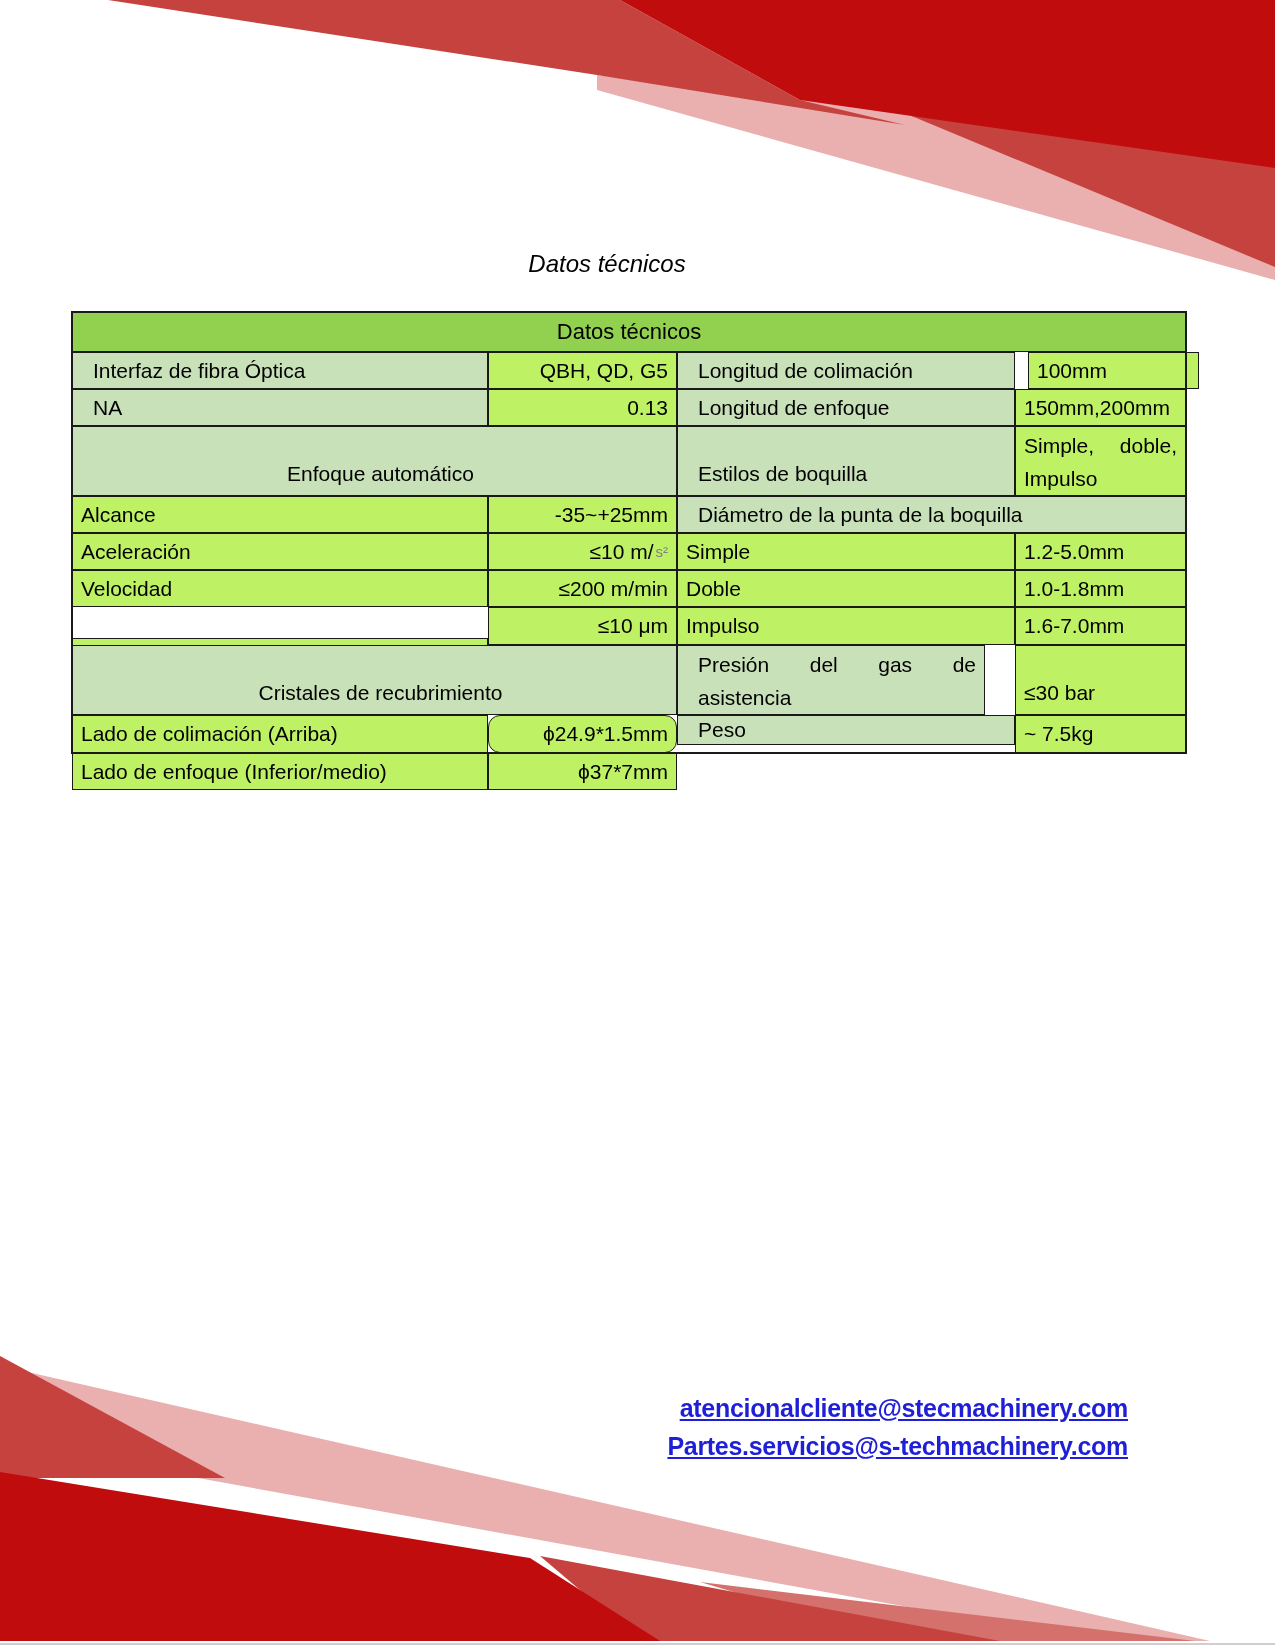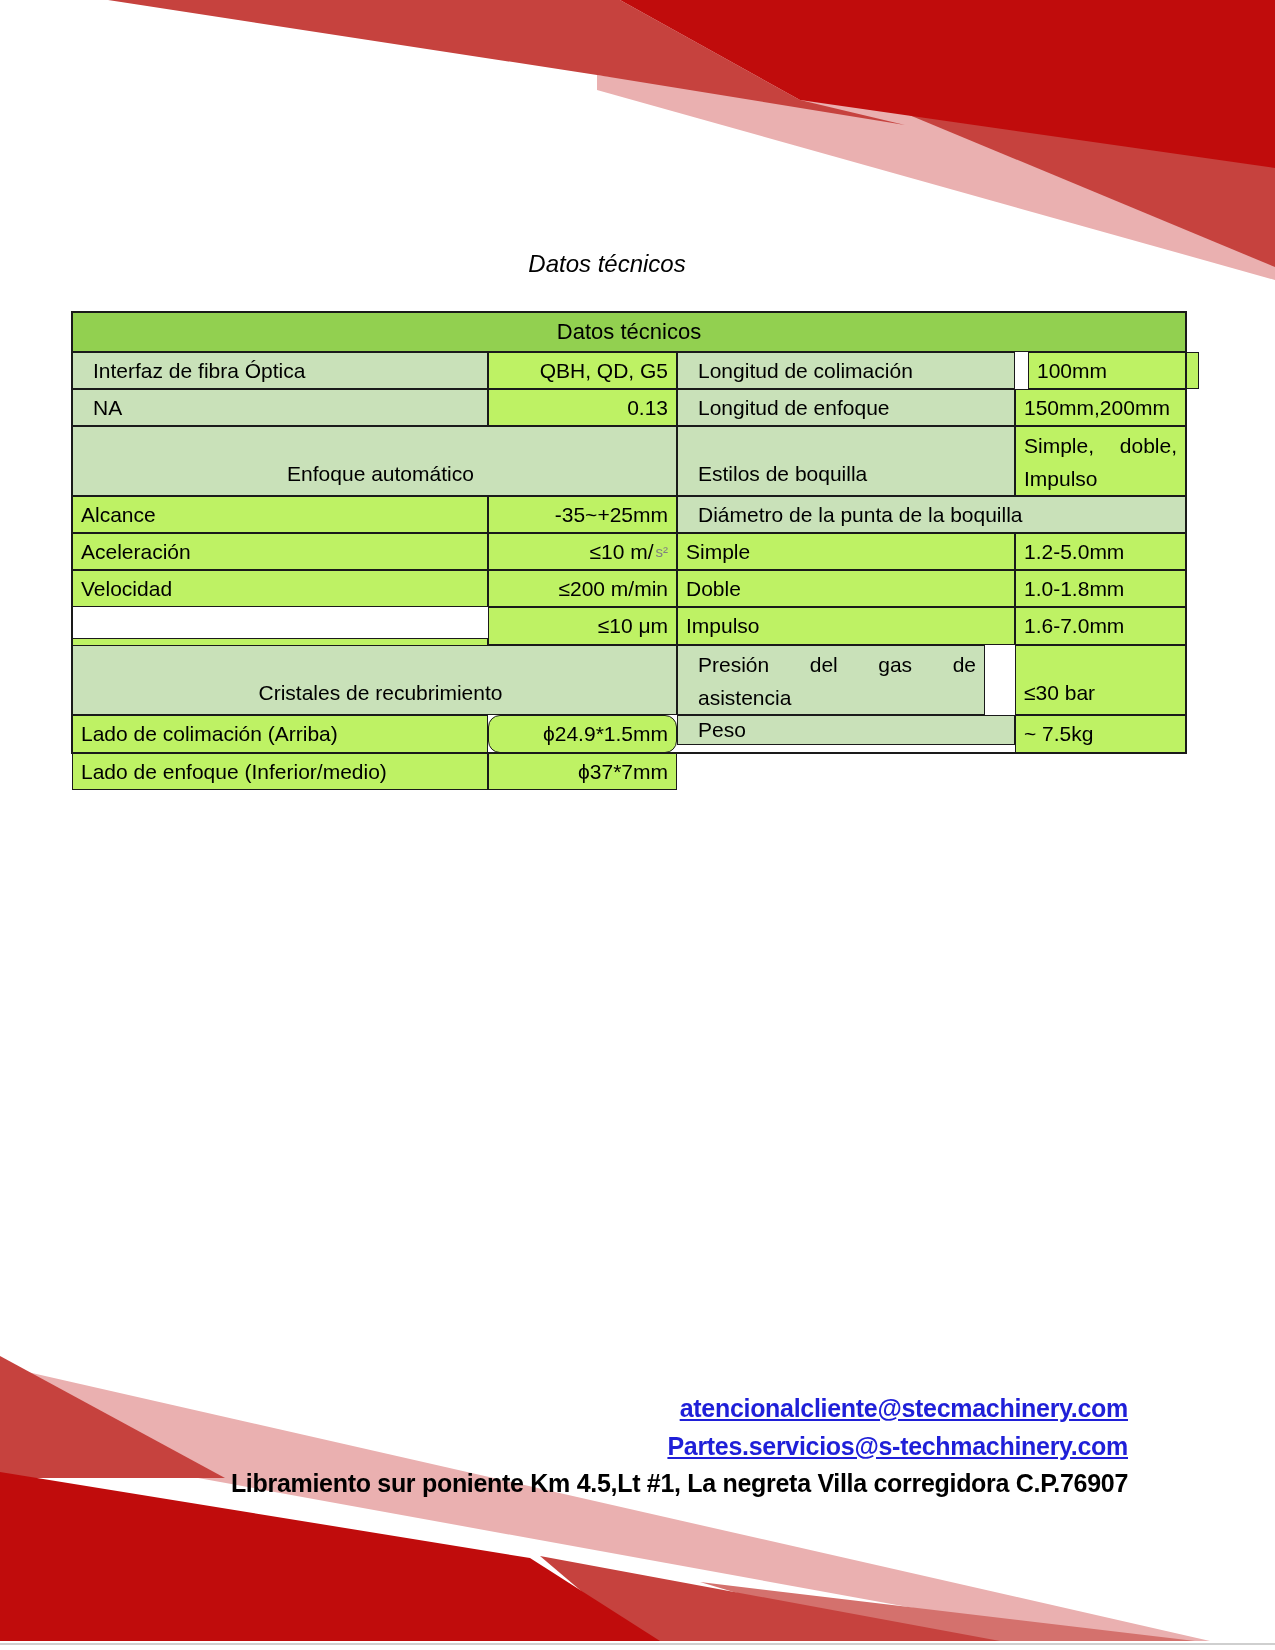--- a/index.html
+++ b/index.html
@@ -106,16 +106,15 @@
   <div class="cell vl" style="left:1015px;top:715px;width:171px;height:38px;">~ 7.5kg</div>
 
   <div class="cell" style="left:72px;top:753px;width:416px;height:37px;">Lado de enfoque (Inferior/medio)</div>
   <div class="cell val" style="left:488px;top:753px;width:189px;height:37px;">ϕ37*7mm</div>
 
   <div id="table-frame"></div>
 
   <div id="footer">
     <a class="email" href="#">atencionalcliente@stecmachinery.com</a>
     <a class="email" href="#">Partes.servicios@s-techmachinery.com</a>
-    <div>Libramiento sur poniente Km 4.5,Lt #1, La negreta Villa corregidora C.P.76907</div>
   </div>
 
 </div>
 
 </body></html>

